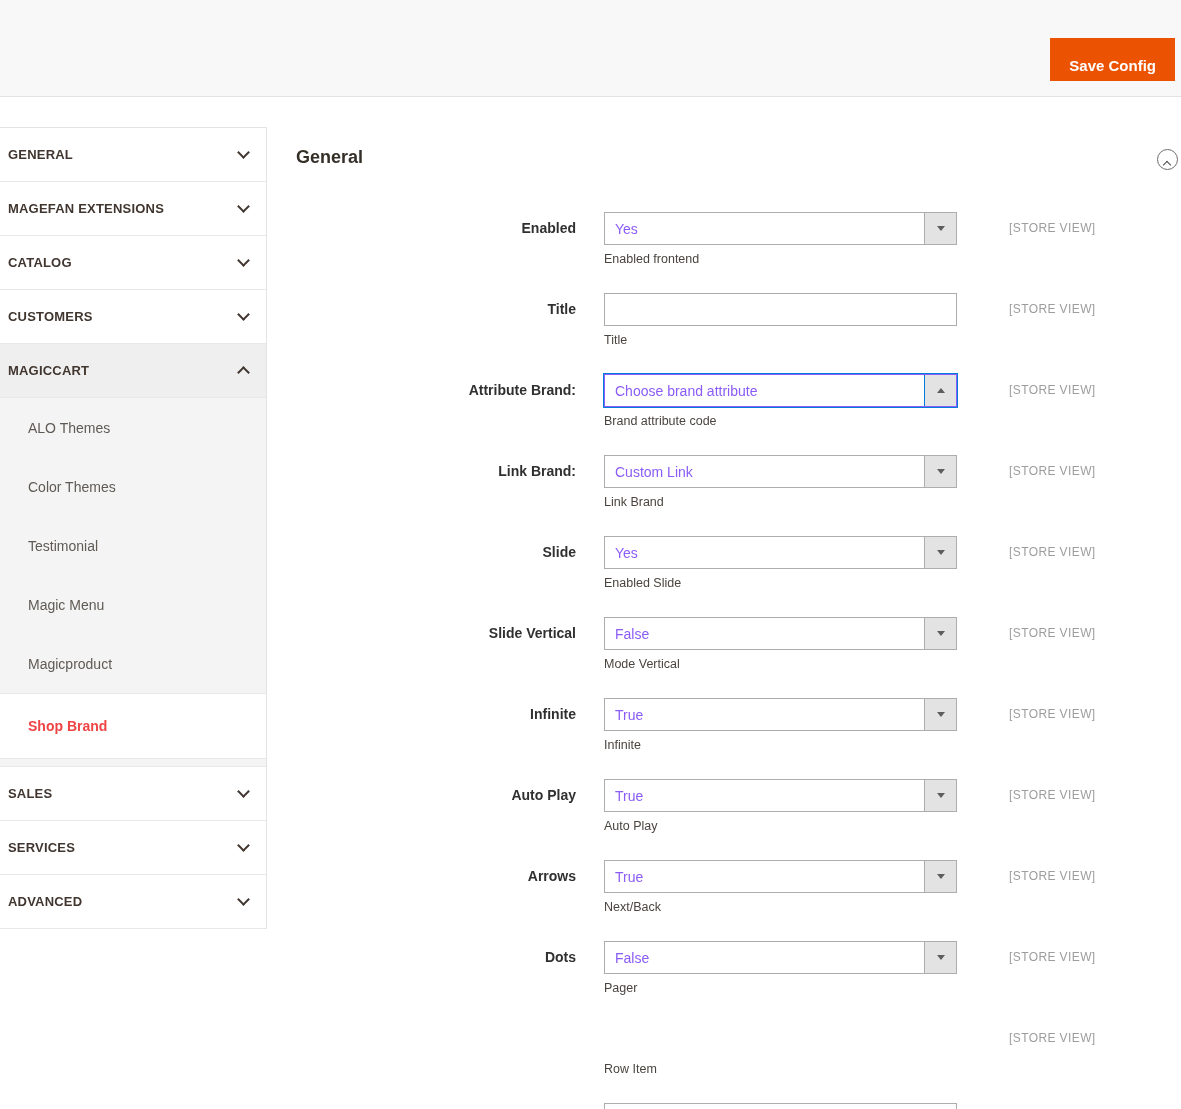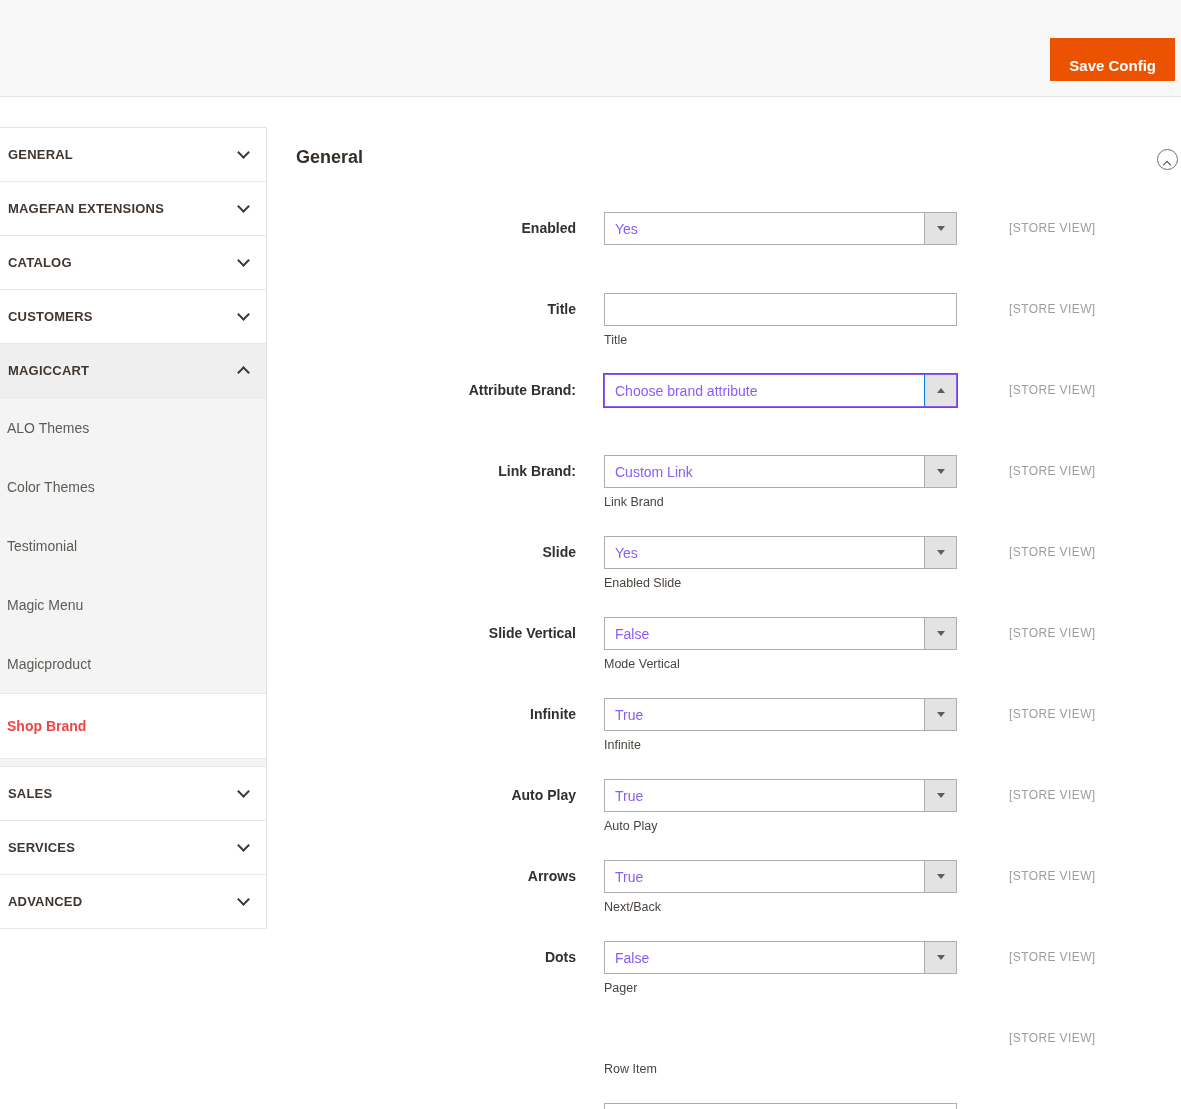--- a/index.html
+++ b/index.html
@@ -19,21 +19,21 @@
     border-top:1px solid #e3e3e3; border-right:1px solid #e3e3e3; }
   .nav-section { height:54px; display:flex; align-items:center;
     justify-content:space-between; padding:0 18px 0 8px;
     border-bottom:1px solid #e8e8e8; cursor:pointer; background:#fff; }
   .nav-section .lbl { font-size:13px; font-weight:700; color:#41362f; letter-spacing:.2px; }
   .nav-section.active { background:#efefef; }
   .chev { width:9px; height:9px; border-right:2px solid #41362f;
     border-bottom:2px solid #41362f; transform:rotate(45deg); margin-top:-4px; }
   .chev.up { transform:rotate(225deg); margin-top:4px; }
   .subnav { background:#f4f4f4; }
-  .sub-item { height:59px; display:flex; align-items:center; padding-left:7px;
+  .sub-item { height:59px; display:flex; align-items:center; padding-left:28px;
     font-size:14px; color:#5f5a54; cursor:pointer; }
   .sub-item.active { background:#fff; color:#ef4444; font-weight:700; height:66px;
     border-top:1px solid #e8e8e8; border-bottom:1px solid #e8e8e8; }
   .subnav-tail { height:8px; background:#f4f4f4; border-bottom:1px solid #e8e8e8; }
 
   
   .section-title { position:absolute; left:296px; top:147px; font-size:18px;
     font-weight:600; color:#352f28; }
   .collapse-btn { position:absolute; left:1157px; top:149px; width:21px; height:21px;
     border:1px solid #6e6e6e; border-radius:50%; background:transparent; cursor:pointer; }
@@ -144,40 +144,42 @@
   <div class="field-row">
     <div class="f-label">Enabled</div>
     <div class="f-control">
           <div class="sel">
             <span>Yes</span>
             <span class="arrow-box">
               <span class="tri-down"></span>
             </span>
           </div>
         </div>
+    <div class="f-helper">Enabled frontend</div>
     <div class="f-scope">[STORE VIEW]</div>
   </div>
 
   <div class="field-row">
     <div class="f-label">Title</div>
     <div class="f-control"><input type="text" class="txt" style=""></div>
     <div class="f-helper">Title</div>
     <div class="f-scope">[STORE VIEW]</div>
   </div>
 
   <div class="field-row">
     <div class="f-label">Attribute Brand:</div>
     <div class="f-control">
           <div class="sel focused">
             <span>Choose brand attribute</span>
             <span class="arrow-box">
               <span class="tri-up"></span>
             </span>
           </div>
         </div>
+    <div class="f-helper">Brand attribute code</div>
     <div class="f-scope">[STORE VIEW]</div>
   </div>
 
   <div class="field-row">
     <div class="f-label">Link Brand:</div>
     <div class="f-control">
           <div class="sel">
             <span>Custom Link</span>
             <span class="arrow-box">
               <span class="tri-down"></span>

